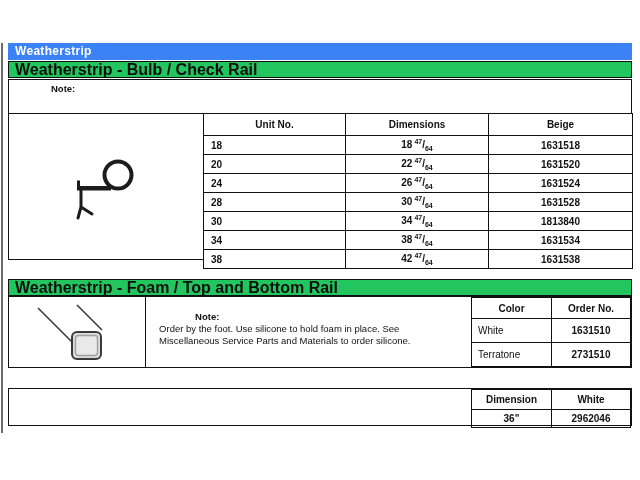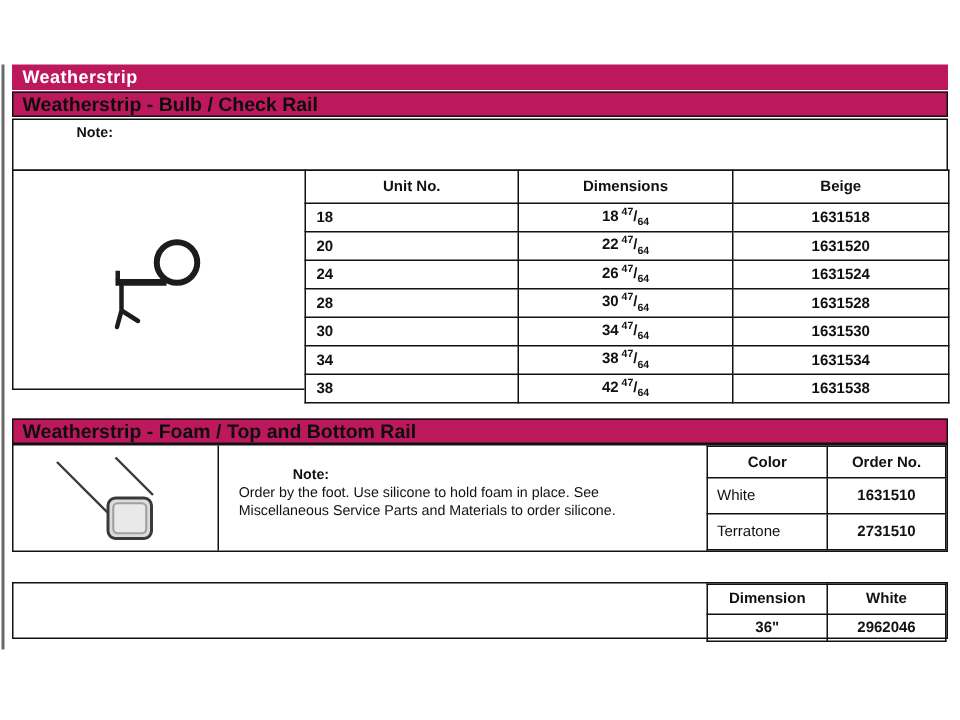--- a/index.html
+++ b/index.html
@@ -2,28 +2,28 @@
 <html><head>
 <meta charset="utf-8">
 <style>
   html,body{margin:0;padding:0;background:#ffffff;}
   .page{
     position:relative;width:640px;height:480px;background:#ffffff;overflow:hidden;
     font-family:"Liberation Sans","DejaVu Sans",sans-serif;color:#111;
   }
   .scan-edge{position:absolute;left:1px;top:43px;width:2px;height:390px;background:#6a6a6a;}
   .title-bar{
-    position:absolute;left:8px;top:43px;width:624px;height:17px;background:#be185d;
+    position:absolute;left:8px;top:43px;width:624px;height:17px;background:#3b82f6;
     color:#fff;font-size:12px;font-weight:bold;line-height:17px;padding-left:7px;box-sizing:border-box;
     letter-spacing:.3px;
   }
   .gray-bar{
-    position:absolute;left:8px;width:624px;height:17px;background:#be185d;
+    position:absolute;left:8px;width:624px;height:17px;background:#22c55e;
     border:1px solid #111;box-sizing:border-box;
-    font-size:13px;font-weight:bold;line-height:15px;padding-left:6px;color:#0d0d0d;
+    font-size:16px;font-weight:bold;line-height:15px;padding-left:6px;color:#0d0d0d;
   }
   .note-box{
     position:absolute;left:8px;top:79px;width:624px;height:35px;border:1px solid #111;
     box-sizing:border-box;padding:2px 6px;
   }
   .note-label{font-size:9.5px;font-weight:bold;line-height:13px;padding-left:36px;}
   .note-text{font-size:9.5px;line-height:12px;}
   
   .sec1{position:absolute;left:8px;top:113px;width:624px;height:147px;display:flex;box-sizing:border-box;}
   .draw-cell1{width:195px;height:147px;border:1px solid #111;border-right:none;box-sizing:border-box;}
@@ -115,21 +115,21 @@
 
           <tr>
             <td class="unit">28</td>
             <td class="dim"><span>30</span><sup>47</sup><span class="fsl"></span><sub>64</sub></td>
             <td>1631528</td>
           </tr>
 
           <tr>
             <td class="unit">30</td>
             <td class="dim"><span>34</span><sup>47</sup><span class="fsl"></span><sub>64</sub></td>
-            <td>1631530</td>
+            <td>1813840</td>
           </tr>
 
           <tr>
             <td class="unit">34</td>
             <td class="dim"><span>38</span><sup>47</sup><span class="fsl"></span><sub>64</sub></td>
             <td>1631534</td>
           </tr>
 
           <tr>
             <td class="unit">38</td>

